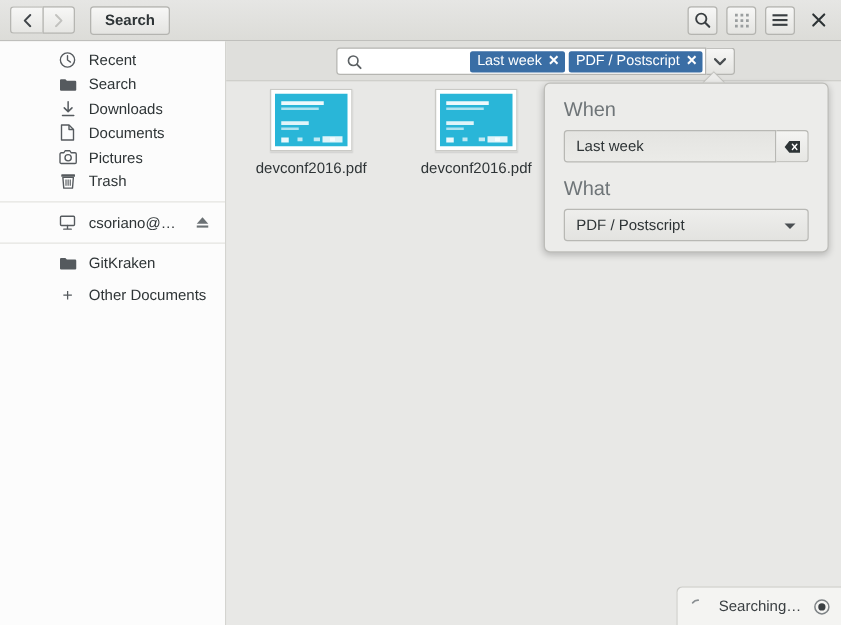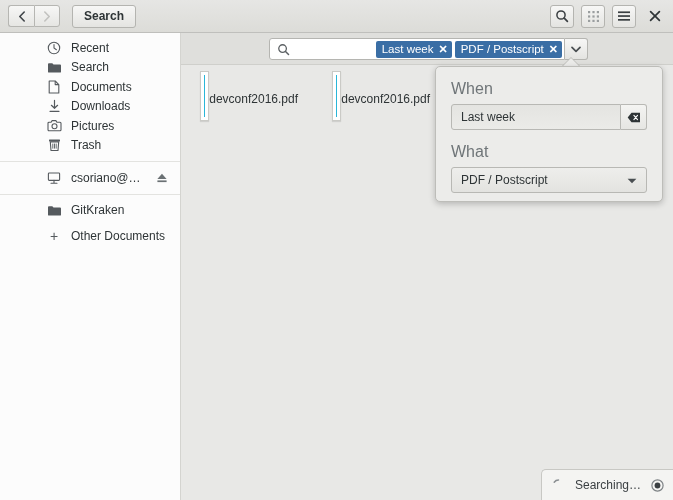--- a/index.html
+++ b/index.html
@@ -92,21 +92,21 @@
     border: 1px solid #b5b5b1; border-left: none; border-radius: 0 3px 3px 0;
     display: flex; align-items: center; justify-content: center;
   }
 
   
   .content {
     position: absolute; left: 182px; top: 66px; width: 491px; height: 434px;
     background: #e8e8e6;
   }
   .iconrow { display: flex; padding: 5px 0 0 18px; gap: 34px; }
-  .fileitem { width: 98px; display: flex; flex-direction: row; align-items: center; }
+  .fileitem { width: 98px; display: flex; flex-direction: column; align-items: center; }
   .thumb-wrap {
     width: 66px; height: 50px; background: #ffffff;
     border: 1px solid #cacac6; padding: 3px;
     box-shadow: 0 1px 1px rgba(0,0,0,0.10);
   }
   .thumb {
     width: 100%; height: 100%; background: #29b6d8; position: relative; overflow: hidden;
   }
   .t-title { position: absolute; left: 5px; top: 6px; width: 34px; height: 3px; background: rgba(255,255,255,0.92); }
   .t-sub   { position: absolute; left: 5px; top: 11px; width: 30px; height: 2px; background: rgba(255,255,255,0.62); }
@@ -245,36 +245,36 @@
       <span class="side-ico">
         <svg width="15" height="13" viewBox="0 0 15 13">
             <path d="M1 3.2a.9.9 0 01.9-.9h3.4l1.2 1.3h6.6a.9.9 0 01.9.9v6.2a.9.9 0 01-.9.9H1.9a.9.9 0 01-.9-.9z" fill="#555a5e"></path>
           </svg>
       </span>
       <span class="side-label">Search</span>
     </div>
 
     <div class="side-item">
       <span class="side-ico">
+        <svg width="13" height="14" viewBox="0 0 13 14">
+            <path d="M6.5 1.4v7.6M3.4 6.3l3.1 3 3.1-3" fill="none" stroke="#555a5e" stroke-width="1.2" stroke-linecap="round" stroke-linejoin="round"></path>
+            <path d="M2 12.3h9" stroke="#555a5e" stroke-width="1.2" stroke-linecap="round"></path>
+          </svg>
+      </span>
+      <span class="side-label">Downloads</span>
+    </div>
+
+    <div class="side-item">
+      <span class="side-ico">
         <svg width="12" height="14" viewBox="0 0 12 14">
             <path d="M1.2 1h6l3.6 3.6V13H1.2z" fill="none" stroke="#555a5e" stroke-width="1.1" stroke-linejoin="round"></path>
             <path d="M7.2 1v3.6h3.6" fill="none" stroke="#555a5e" stroke-width="1.1" stroke-linejoin="round"></path>
           </svg>
       </span>
       <span class="side-label">Documents</span>
-    </div>
-
-    <div class="side-item">
-      <span class="side-ico">
-        <svg width="13" height="14" viewBox="0 0 13 14">
-            <path d="M6.5 1.4v7.6M3.4 6.3l3.1 3 3.1-3" fill="none" stroke="#555a5e" stroke-width="1.2" stroke-linecap="round" stroke-linejoin="round"></path>
-            <path d="M2 12.3h9" stroke="#555a5e" stroke-width="1.2" stroke-linecap="round"></path>
-          </svg>
-      </span>
-      <span class="side-label">Downloads</span>
     </div>
 
 
     <div class="side-item">
       <span class="side-ico">
         <svg width="15" height="13" viewBox="0 0 15 13">
             <path d="M1 4.2a1 1 0 011-1h2.1l1-1.6h3.8l1 1.6H13a1 1 0 011 1v6.6a1 1 0 01-1 1H2a1 1 0 01-1-1z" fill="none" stroke="#555a5e" stroke-width="1.1" stroke-linejoin="round"></path>
             <circle cx="7.5" cy="7.2" r="2.5" fill="none" stroke="#555a5e" stroke-width="1.1"></circle>
           </svg>
       </span>

